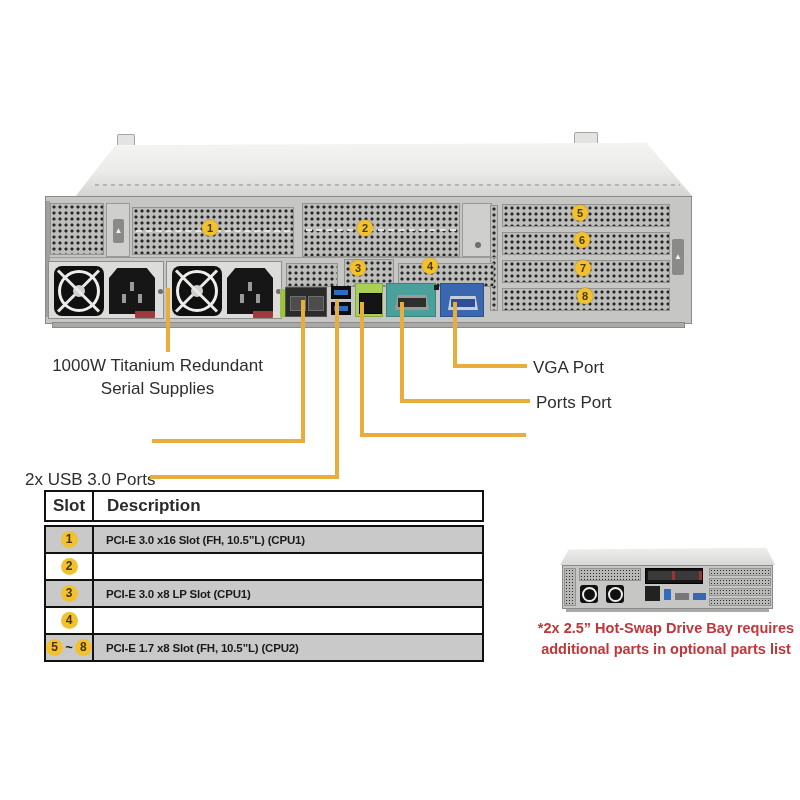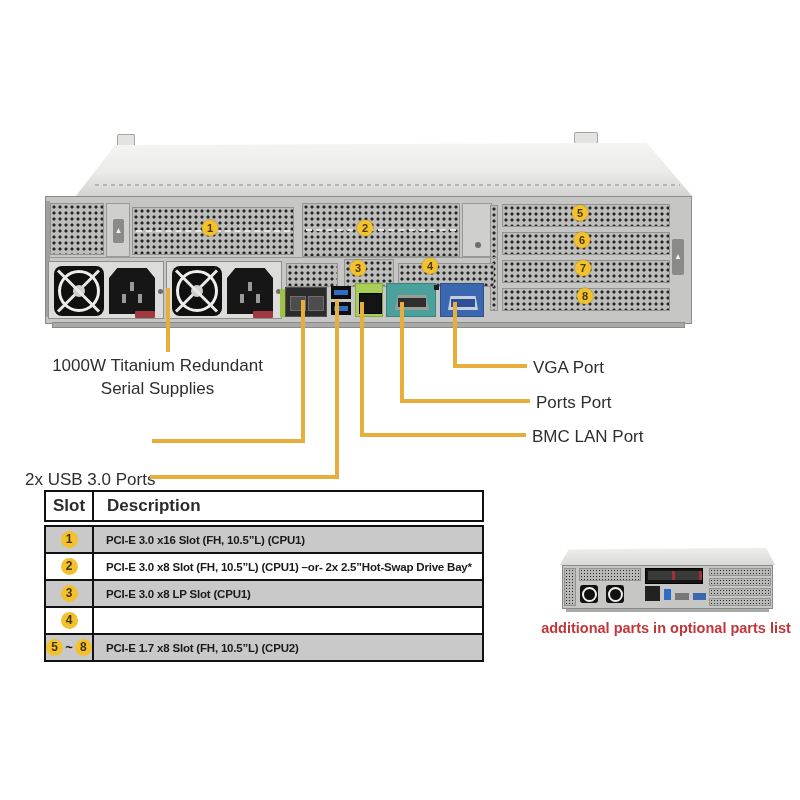--- a/index.html
+++ b/index.html
@@ -224,39 +224,37 @@
   <div class="cline" style="left:453px;top:302px;width:4px;height:66px"></div>
   <div class="cline" style="left:453px;top:364px;width:74px;height:4px"></div>
 
   <div class="lbl" style="left:40px;top:354px;width:235px;text-align:center">
     <div>1000W Titanium Redundant</div>
     <div>Serial Supplies</div>
   </div>
   <div class="lbl" style="left:25px;top:468px;width:120px;text-align:right">2x USB 3.0 Ports</div>
   <div class="lbl" style="left:533px;top:356px">VGA Port</div>
   <div class="lbl" style="left:536px;top:391px">Ports Port</div>
-  <div class="lbl" style="left:532px;top:425px">BMC LAN Port</div>
 
   <div class="abs" id="slot-table">
     <div class="thead">
       <div class="th1">Slot</div>
       <div class="th2">Description</div>
     </div>
     <div class="tbody">
         <div class="trow shaded">
           <div class="slot-cell">
             <span class="tbadge">1</span>
           </div>
           <div class="desc-cell">PCI-E 3.0 x16 Slot (FH, 10.5”L) (CPU1)</div>
         </div>
         <div class="trow">
           <div class="slot-cell">
             <span class="tbadge">2</span>
           </div>
-          <div class="desc-cell">PCI-E 3.0 x8 Slot (FH, 10.5”L) (CPU1) –or- 2x 2.5”Hot-Swap Drive Bay*</div>
         </div>
         <div class="trow shaded">
           <div class="slot-cell">
             <span class="tbadge">3</span>
           </div>
           <div class="desc-cell">PCI-E 3.0 x8 LP Slot (CPU1)</div>
         </div>
         <div class="trow">
           <div class="slot-cell">
             <span class="tbadge">4</span>
@@ -290,16 +288,17 @@
       <div class="mini-chip" style="left:130px;top:27px;width:13px;height:7px;background:var(--vga)"></div>
       <div class="perf-sm" style="left:146px;top:2px;width:62px;height:8px"></div>
       <div class="perf-sm" style="left:146px;top:12px;width:62px;height:8px"></div>
       <div class="perf-sm" style="left:146px;top:22px;width:62px;height:8px"></div>
       <div class="perf-sm" style="left:146px;top:32px;width:62px;height:8px"></div>
     </div>
     <div class="mini-base"></div>
   </div>
 
   <div class="abs" id="footnote">
+    <div>*2x 2.5” Hot-Swap Drive Bay requires</div>
     <div>additional parts in optional parts list</div>
   </div>
 
 </div>
 
 </body></html>

